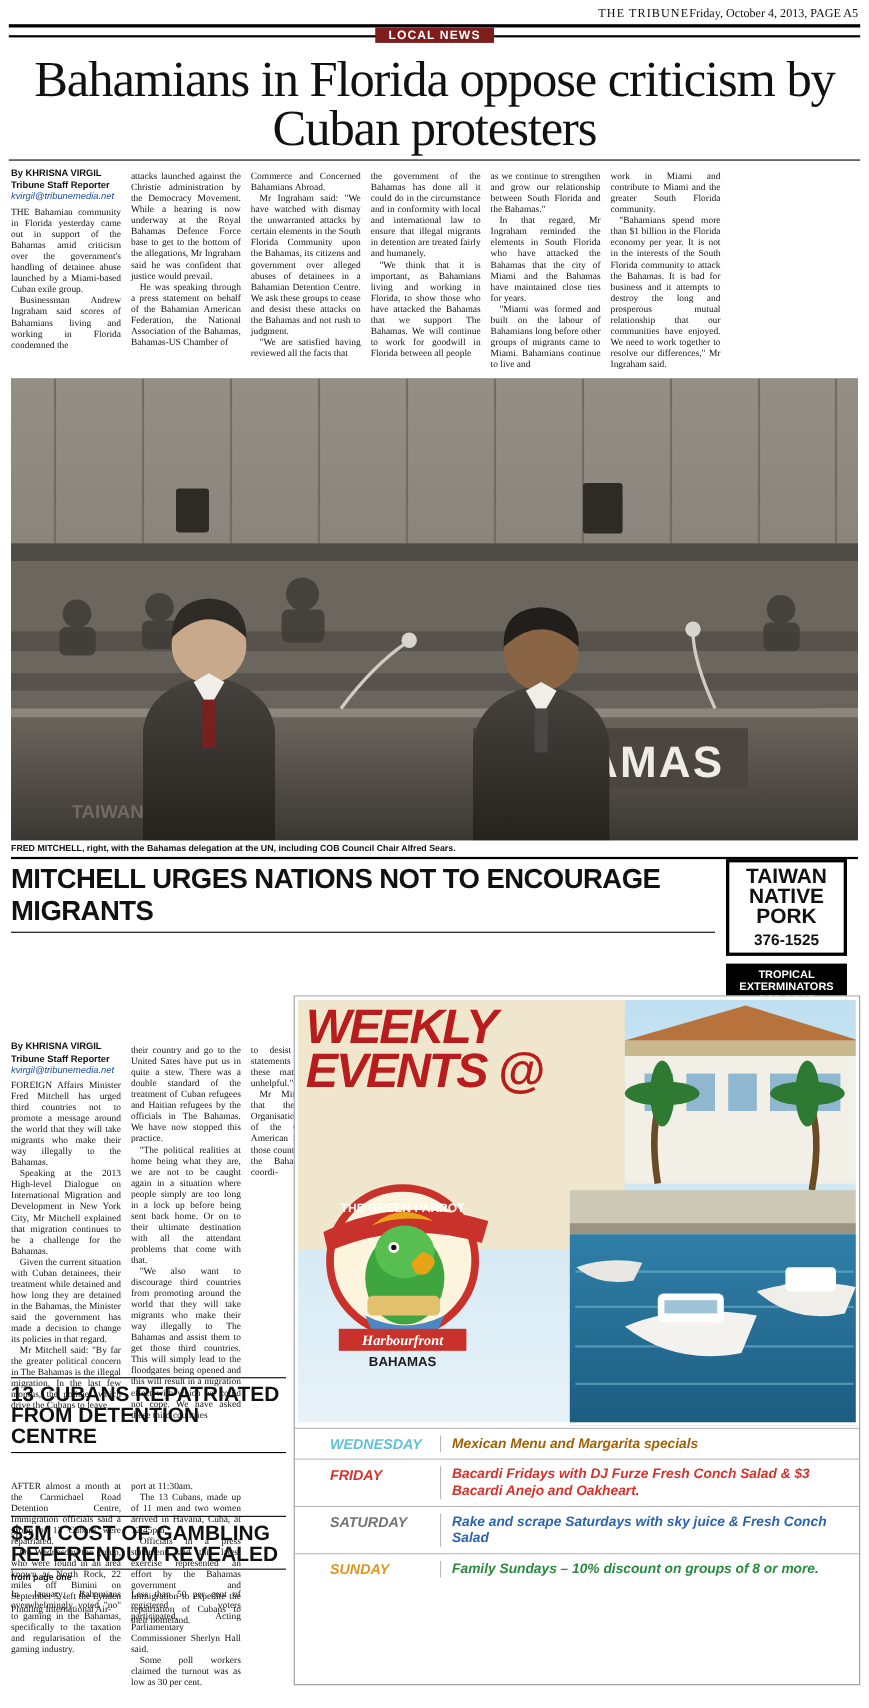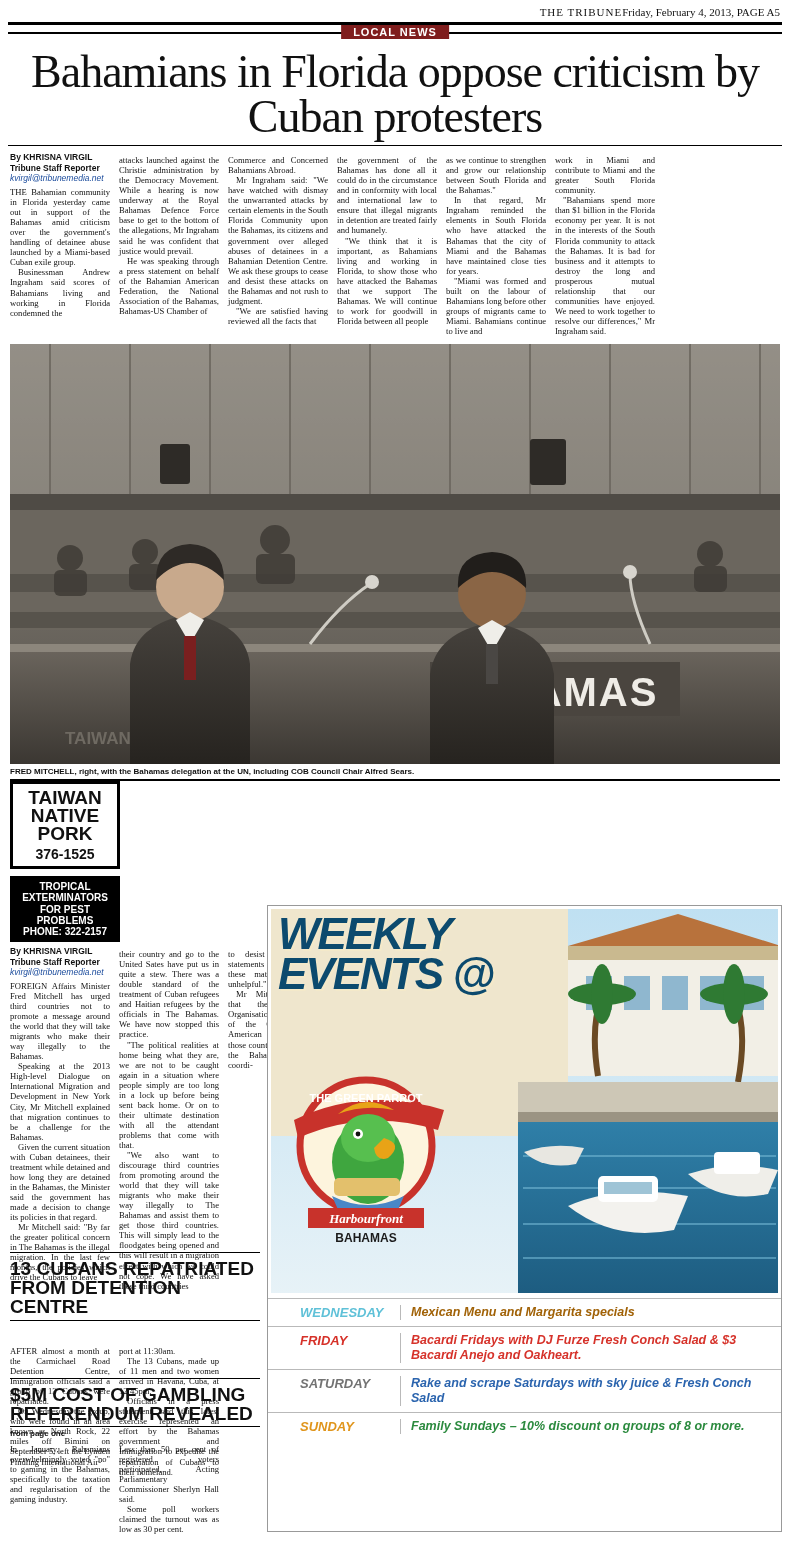--- a/index.html
+++ b/index.html
@@ -48,35 +48,35 @@
   .ad-pork .phone{font-size:14px;margin-top:3px;}
   .ad-trop{width:110px;background:#000;color:#fff;font-family:"Liberation Sans",sans-serif;font-weight:bold;font-size:10px;line-height:1.12;padding:5px 4px;box-sizing:border-box;margin-top:7px;text-align:center;}
 
   
   .subhead{font-family:"Liberation Sans Narrow","Liberation Sans",sans-serif;font-weight:bold;font-size:19px;line-height:1.0;margin-top:6px;}
   .fromline{font-family:"Liberation Sans",sans-serif;font-weight:bold;font-size:8px;margin-top:2px;}
 
   
   .wk{position:absolute;left:267px;top:905px;width:513px;height:625px;border:1px solid #999;background:#fff;overflow:hidden;}
   .wk-photo{position:absolute;left:0;top:0;width:513px;height:390px;overflow:hidden;}
-  .wk-title{position:absolute;left:10px;top:8px;font-family:"Liberation Sans",sans-serif;font-weight:bold;font-style:italic;color:#0c4a6e;font-size:44px;line-height:0.92;letter-spacing:-2px;text-shadow:2px 2px 0 #f4e9c9;}
+  .wk-title{position:absolute;left:10px;top:8px;font-family:"Liberation Sans",sans-serif;font-weight:bold;font-style:italic;color:#b91c1c;font-size:44px;line-height:0.92;letter-spacing:-2px;text-shadow:2px 2px 0 #f4e9c9;}
   .wk-logo{position:absolute;left:20px;top:152px;width:160px;height:185px;}
   .wk-table{position:absolute;left:0;top:392px;width:513px;height:233px;}
   .wk-row{display:flex;align-items:flex-start;border-top:1px solid #b9b9b9;padding:6px 4px;}
   .wk-day{width:108px;font-family:"Liberation Sans",sans-serif;font-weight:bold;font-style:italic;font-size:13px;padding-left:8px;box-sizing:border-box;margin-left:20px;}
   .wk-desc{flex:1;font-family:"Liberation Sans",sans-serif;font-weight:bold;font-style:italic;font-size:12.5px;line-height:1.2;border-left:1px solid #b9b9b9;padding-left:10px;}
 </style>
 </head>
 <body>
 
 <div class="page">
 
   <div class="masthead">
     <div class="left">THE TRIBUNE</div>
-    <div class="right">Friday, February 4, 2013, PAGE A5</div>
+    <div class="right">Friday, October 4, 2013, PAGE A5</div>
   </div>
   <div class="rule-thick"></div>
   <div class="section-band">
     <div class="bar"></div>
     <div class="lbl">LOCAL NEWS</div>
   </div>
 
   <div class="headline">Bahamians in Florida oppose criticism by Cuban protesters</div>
   <div class="hl-rule"></div>
 
@@ -218,20 +218,24 @@
         <circle cx="620" cy="228" r="7" fill="#d8d5ce"></circle>
 
         <rect x="258" y="590" width="0" height="0"></rect>
       </svg>
     </div>
     <div class="caption">FRED MITCHELL, right, with the Bahamas delegation at the UN, including COB Council Chair Alfred Sears.</div>
     <div class="cap-rule"></div>
   </div>
 
   <div style="display:flex;align-items:flex-start;margin:0 10px;">
+    <div style="flex:1;">
+      <div class="hl2" style="margin-left:0;">MITCHELL URGES NATIONS NOT TO ENCOURAGE MIGRANTS</div>
+      <div style="height:1px;background:#000;width:640px;margin-top:4px;"></div>
+    </div>
     <div style="width:120px;">
       <div class="ad-pork">
         <div class="l1">TAIWAN</div>
         <div class="l1">NATIVE</div>
         <div class="l1">PORK</div>
         <div class="phone">376-1525</div>
       </div>
       <div class="ad-trop">
         <div>TROPICAL</div>
         <div>EXTERMINATORS</div>

